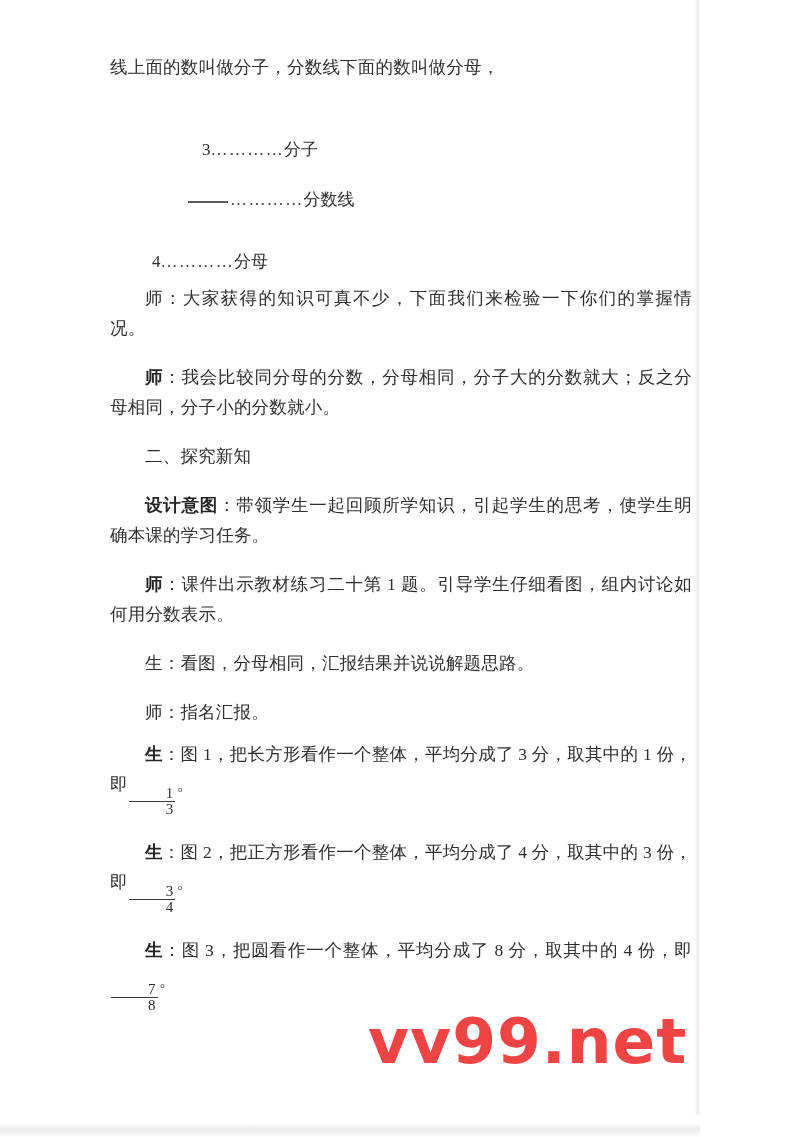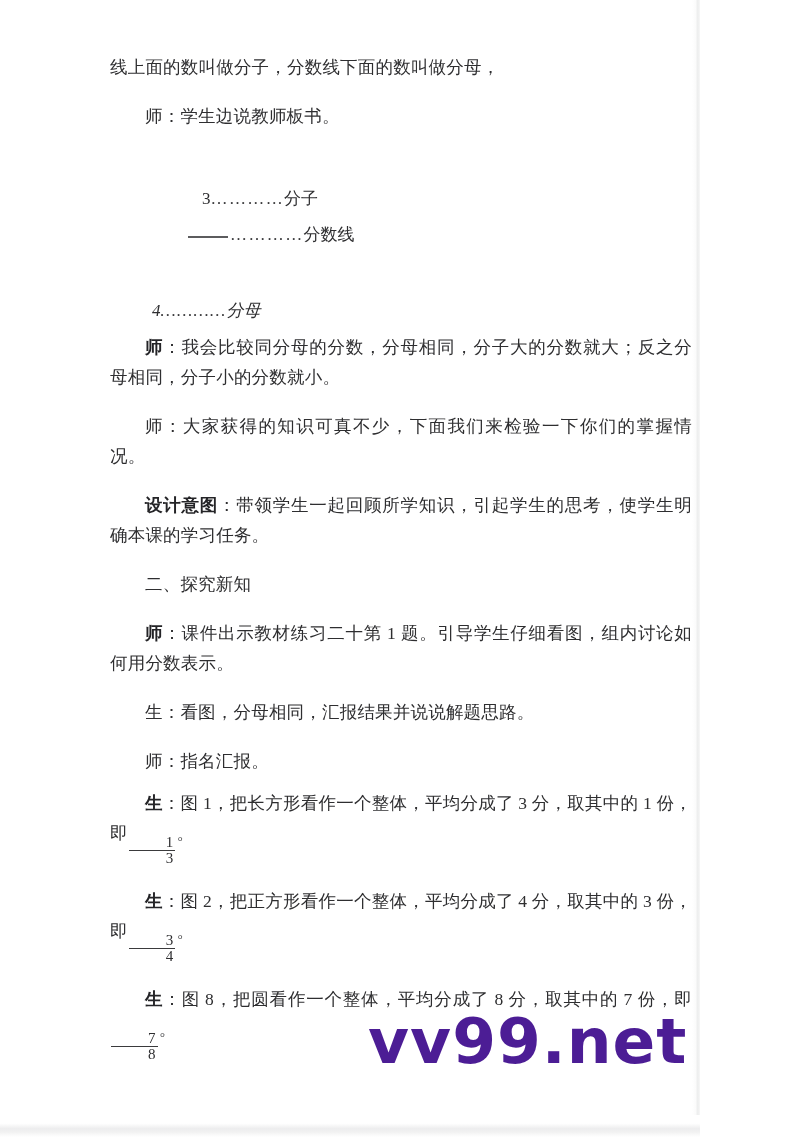--- a/index.html
+++ b/index.html
@@ -66,22 +66,22 @@
     height: 172px;
   }
   .frac-row {
     position: absolute;
     font-size: 17px;
     line-height: 26px;
     color: #2e2e30;
     white-space: nowrap;
   }
   .frac-num  { left: 92px;  top: 36px; }
-  .frac-bar-row { left: 78px; top: 72px; text-align: right; }
-  .frac-den  { left: 42px;  top: 148px; font-style: italic; }
+  .frac-bar-row { left: 78px; top: 86px; text-align: right; }
+  .frac-den  { left: 42px;  top: 148px; }
 
   .leader {
     letter-spacing: 1.4px;
     color: #3a3a3c;
   }
   .barline {
     display: inline-block;
     width: 40px;
     height: 0;
     border-bottom: 2px solid #5c5c5e;
@@ -106,83 +106,82 @@
 
   
   .watermark {
     position: absolute;
     left: 368px;
     top: 1005px;
     font-family: "DejaVu Sans", "Liberation Sans", sans-serif;
     font-size: 63px;
     font-weight: 700;
     letter-spacing: 1px;
-    color: #4c1d95;
+    color: #ef4444;
     user-select: none;
     white-space: nowrap;
   }
 </style>
 </head>
 <body>
 
 <div class="page">
 
   <div class="page-edge-right"></div>
   <div class="page-edge-bottom"></div>
 
   <div class="content">
 
     <p class="para noindent">线上面的数叫做分子，分数线下面的数叫做分母，</p>
 
-    <p class="para indent">师：学生边说教师板书。</p>
 
     <div class="frac-diagram">
 
       <div class="frac-row frac-num">
         <span>3</span><span class="leader">…………</span><span>分子</span>
       </div>
 
       <div class="frac-row frac-bar-row">
         <span class="barline"></span><span class="leader">…………</span><span>分数线</span>
       </div>
 
       <div class="frac-row frac-den">
         <span>4</span><span class="leader">…………</span><span>分母</span>
       </div>
 
     </div>
 
+    <p class="para indent">师：大家获得的知识可真不少，下面我们来检验一下你们的掌握情况。</p>
+
     <p class="para indent"><span class="semi">师</span><span>：</span><span>我会比较同分母的分数，分母相同，分子大的分数就大；反之分母相同，分子小的分数就小。</span></p>
 
-    <p class="para indent">师：大家获得的知识可真不少，下面我们来检验一下你们的掌握情况。</p>
+    <p class="para indent">二、探究新知</p>
 
     <p class="para indent"><span class="semi">设计意图</span><span>：</span><span>带领学生一起回顾所学知识，引起学生的思考，使学生明确本课的学习任务。</span></p>
-
-    <p class="para indent">二、探究新知</p>
 
 
     <p class="para indent"><span class="semi">师</span><span>：</span><span>课件出示教材练习二十第 1 题。引导学生仔细看图，组内讨论如何用分数表示。</span></p>
 
     <p class="para indent">生：看图，分母相同，汇报结果并说说解题思路。</p>
 
     <p class="para indent tight">师：指名汇报。</p>
 
     <div>
 
       <p class="para indent"><span class="semi">生</span><span>：</span><span>图 1，把长方形看作一个整体，平均分成了 3 分，取其中的 1 份，即</span><span class="frac">
             <span class="n">1</span>
             <span class="d">3</span>
           </span><span>。</span></p>
 
       <p class="para indent"><span class="semi">生</span><span>：</span><span>图 2，把正方形看作一个整体，平均分成了 4 分，取其中的 3 份，即</span><span class="frac">
             <span class="n">3</span>
             <span class="d">4</span>
           </span><span>。</span></p>
 
-      <p class="para indent"><span class="semi">生</span><span>：</span><span>图 8，把圆看作一个整体，平均分成了 8 分，取其中的 7 份，即</span><span class="frac">
+      <p class="para indent"><span class="semi">生</span><span>：</span><span>图 3，把圆看作一个整体，平均分成了 8 分，取其中的 4 份，即</span><span class="frac">
             <span class="n">7</span>
             <span class="d">8</span>
           </span><span>。</span></p>
 
       <p class="para indent"></p>
 
     </div>
 
   </div>
 

